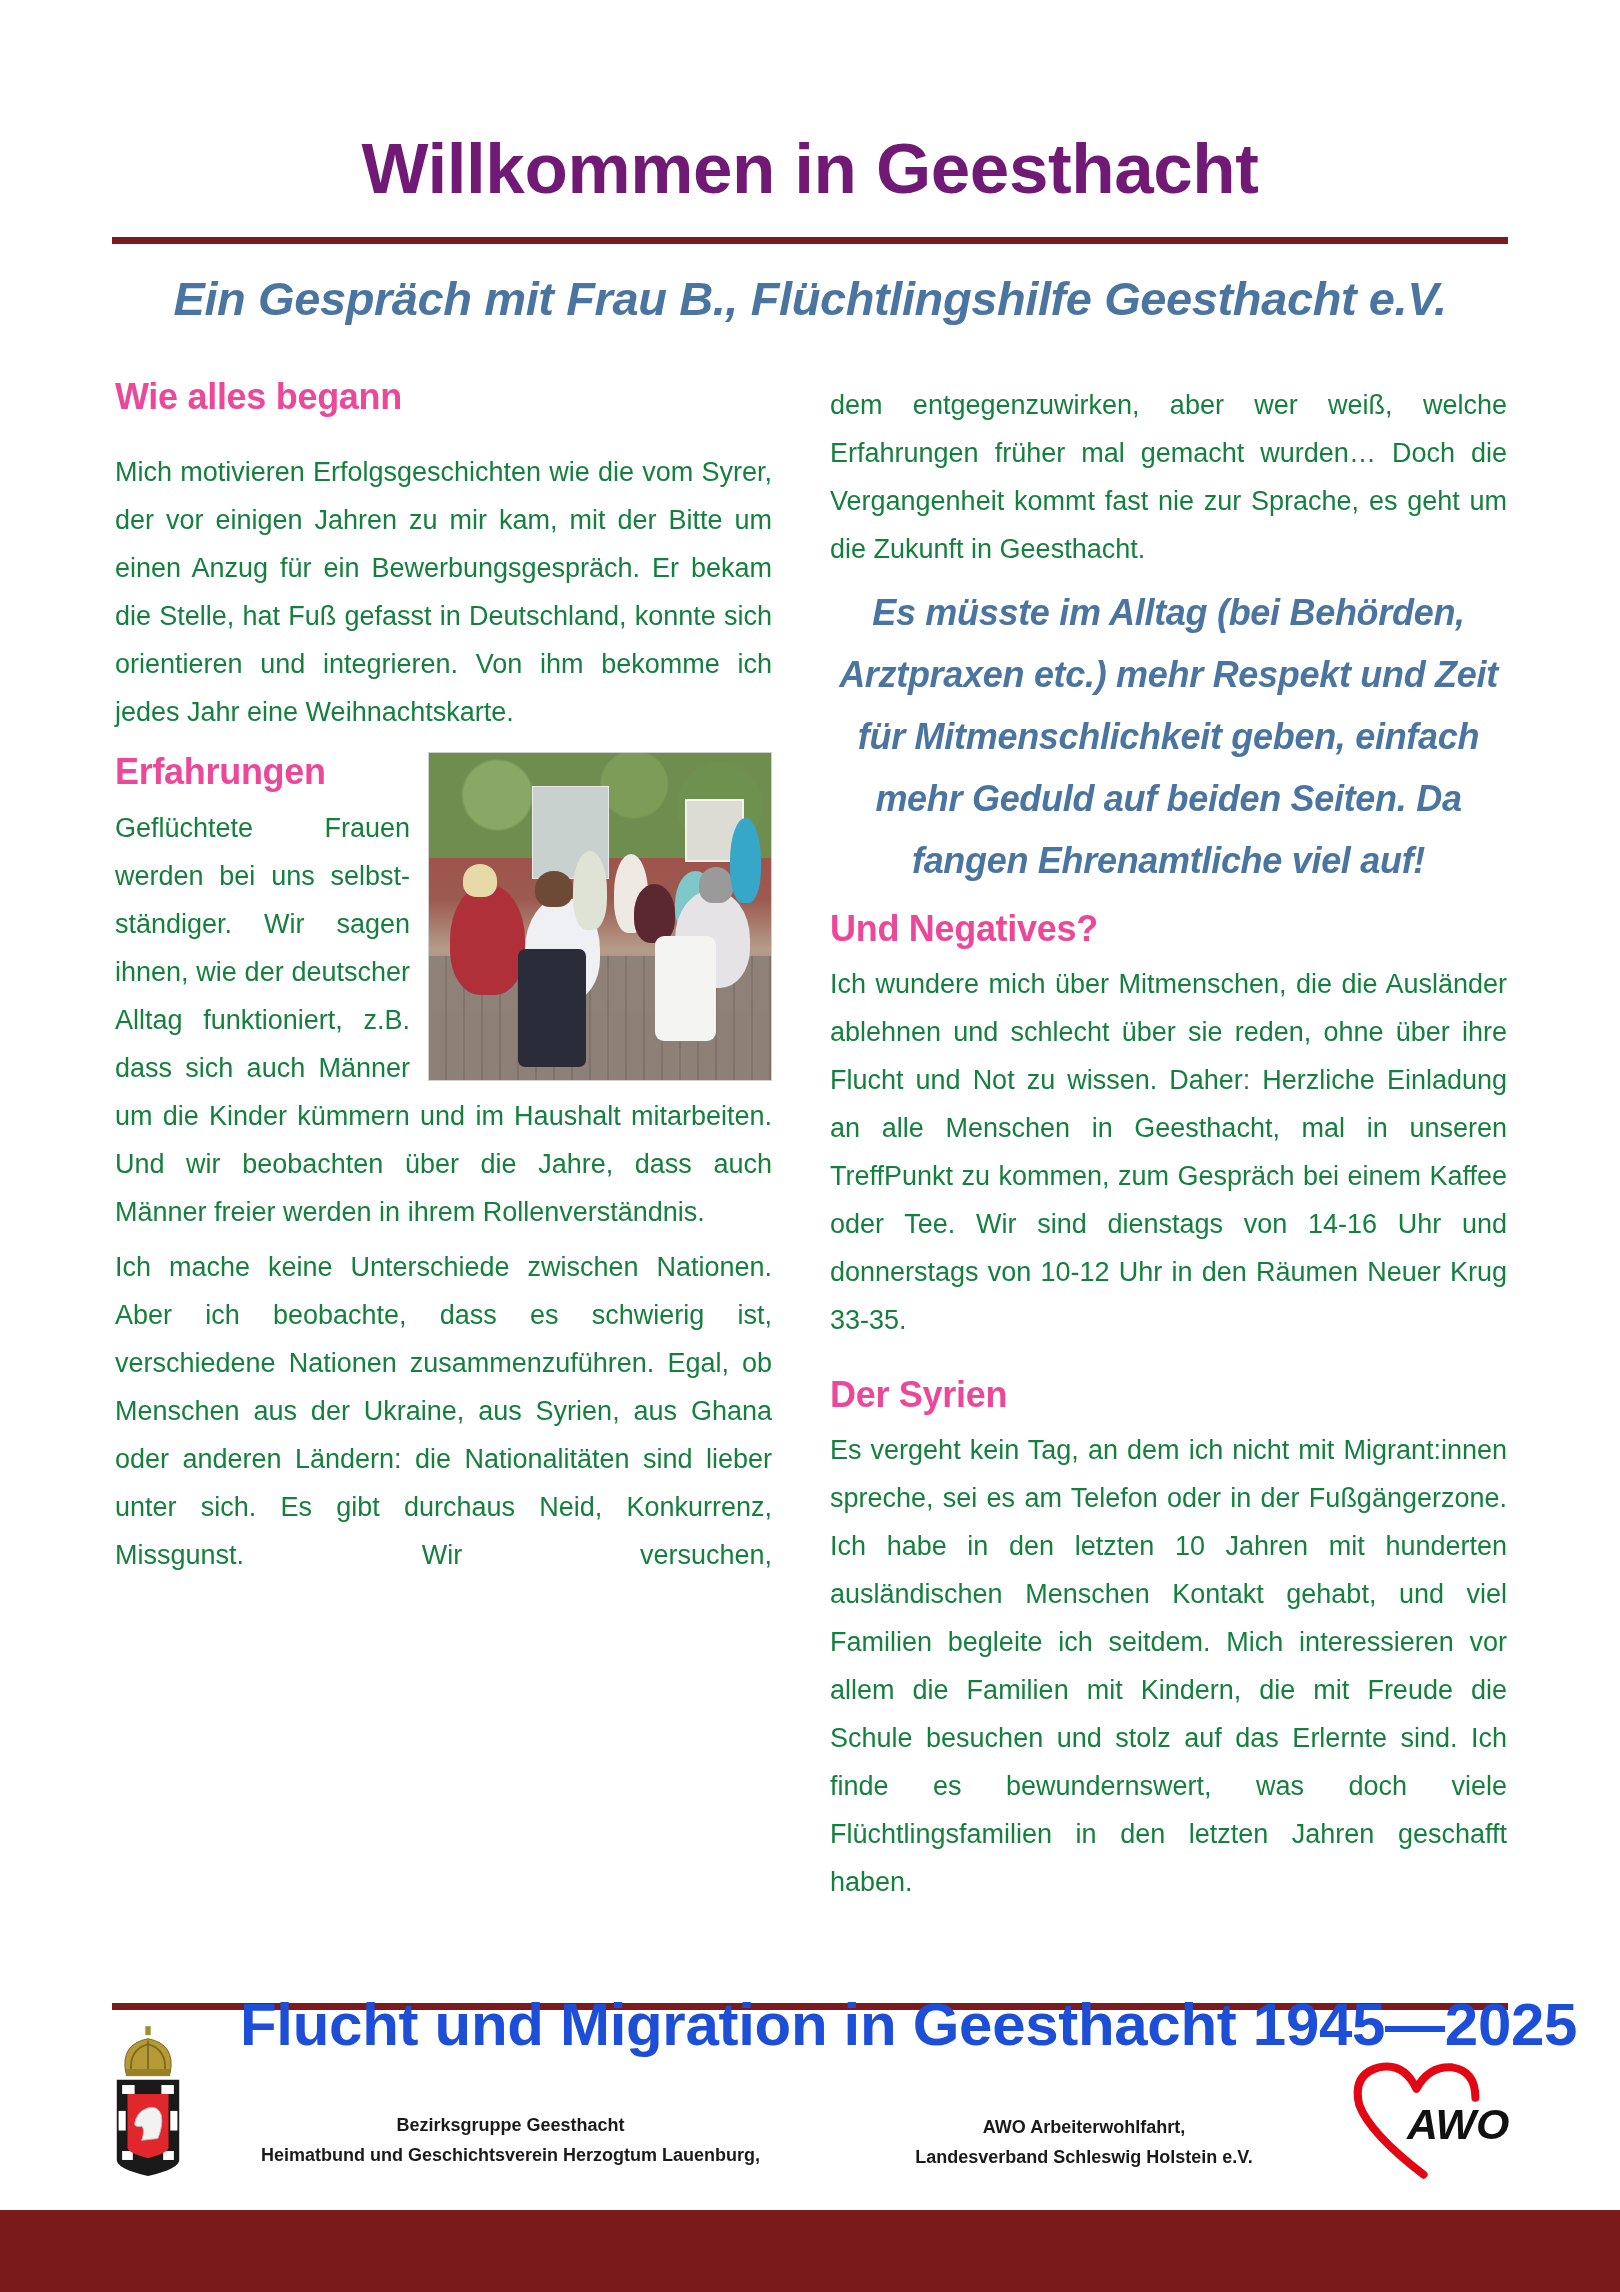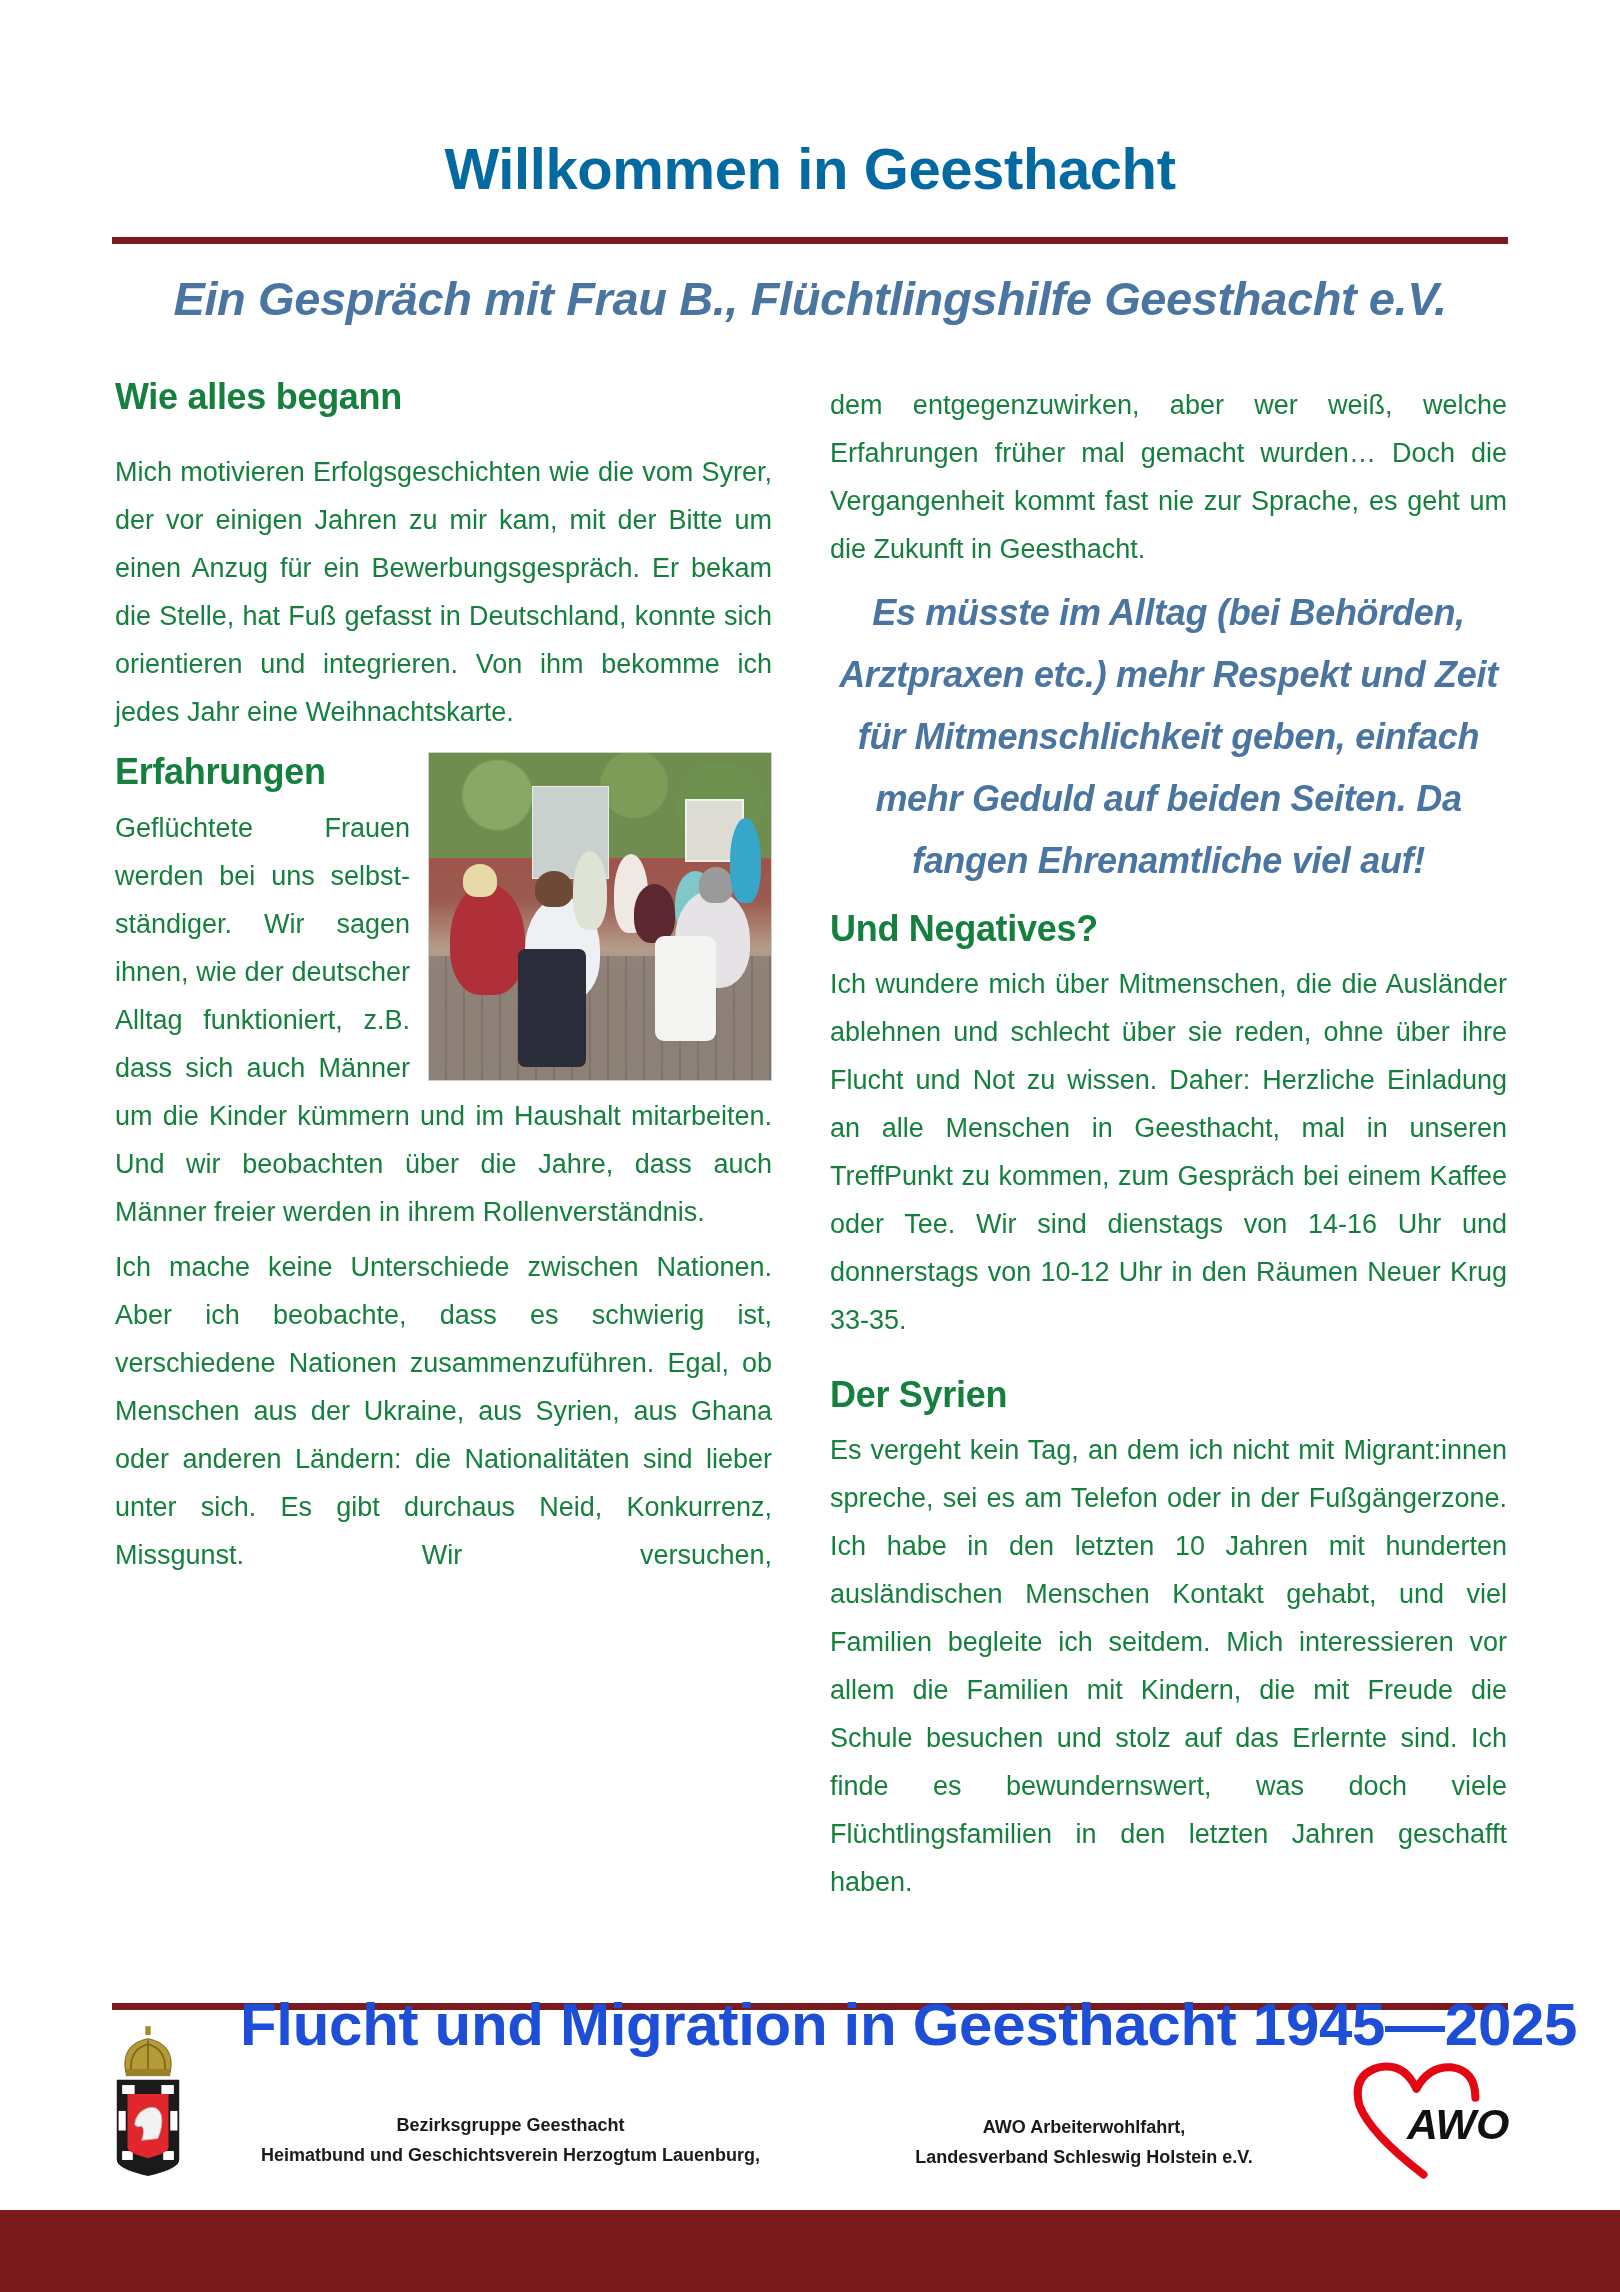--- a/index.html
+++ b/index.html
@@ -4,34 +4,34 @@
 <style>
   html, body { margin: 0; padding: 0; }
   body {
     width: 1620px; height: 2293px; position: relative; overflow: hidden;
     background: #ffffff; color: #111111;
     font-family: "Liberation Sans", "DejaVu Sans", sans-serif;
   }
   .abs { position: absolute; }
   .title {
     left: 0; width: 1620px; top: 124px; text-align: center;
-    font-size: 58px; font-weight: bold; color: #0369a1; letter-spacing: -0.4px;
+    font-size: 71px; font-weight: bold; color: #701a75; letter-spacing: -0.4px;
     line-height: 90px;
   }
   .rule { background: #7b1b1f; height: 7.2px; }
   .subtitle {
     left: 0; width: 1620px; top: 267px; text-align: center;
     font-size: 47px; font-weight: bold; font-style: italic; color: #4a75a0;
     line-height: 63px; letter-spacing: -0.4px;
   }
   .col { position: absolute; }
   .col-left { left: 115px; top: 373px; width: 657px; }
   .col-right { left: 830px; top: 381px; width: 677px; }
   h2 {
-    margin: 0; font-size: 36px; font-weight: bold; color: #15803d;
+    margin: 0; font-size: 36px; font-weight: bold; color: #ec4899;
     line-height: 48px; letter-spacing: -0.3px;
   }
   p {
     margin: 0; font-size: 27px; line-height: 48px; text-align: justify;
     color: #15803d;
   }
   .gap-s { height: 7.2px; }
   .gap-m { height: 12.5px; }
   .photo {
     float: right; width: 342px; height: 327px; margin: 3.6px 0 5.4px 18px;

